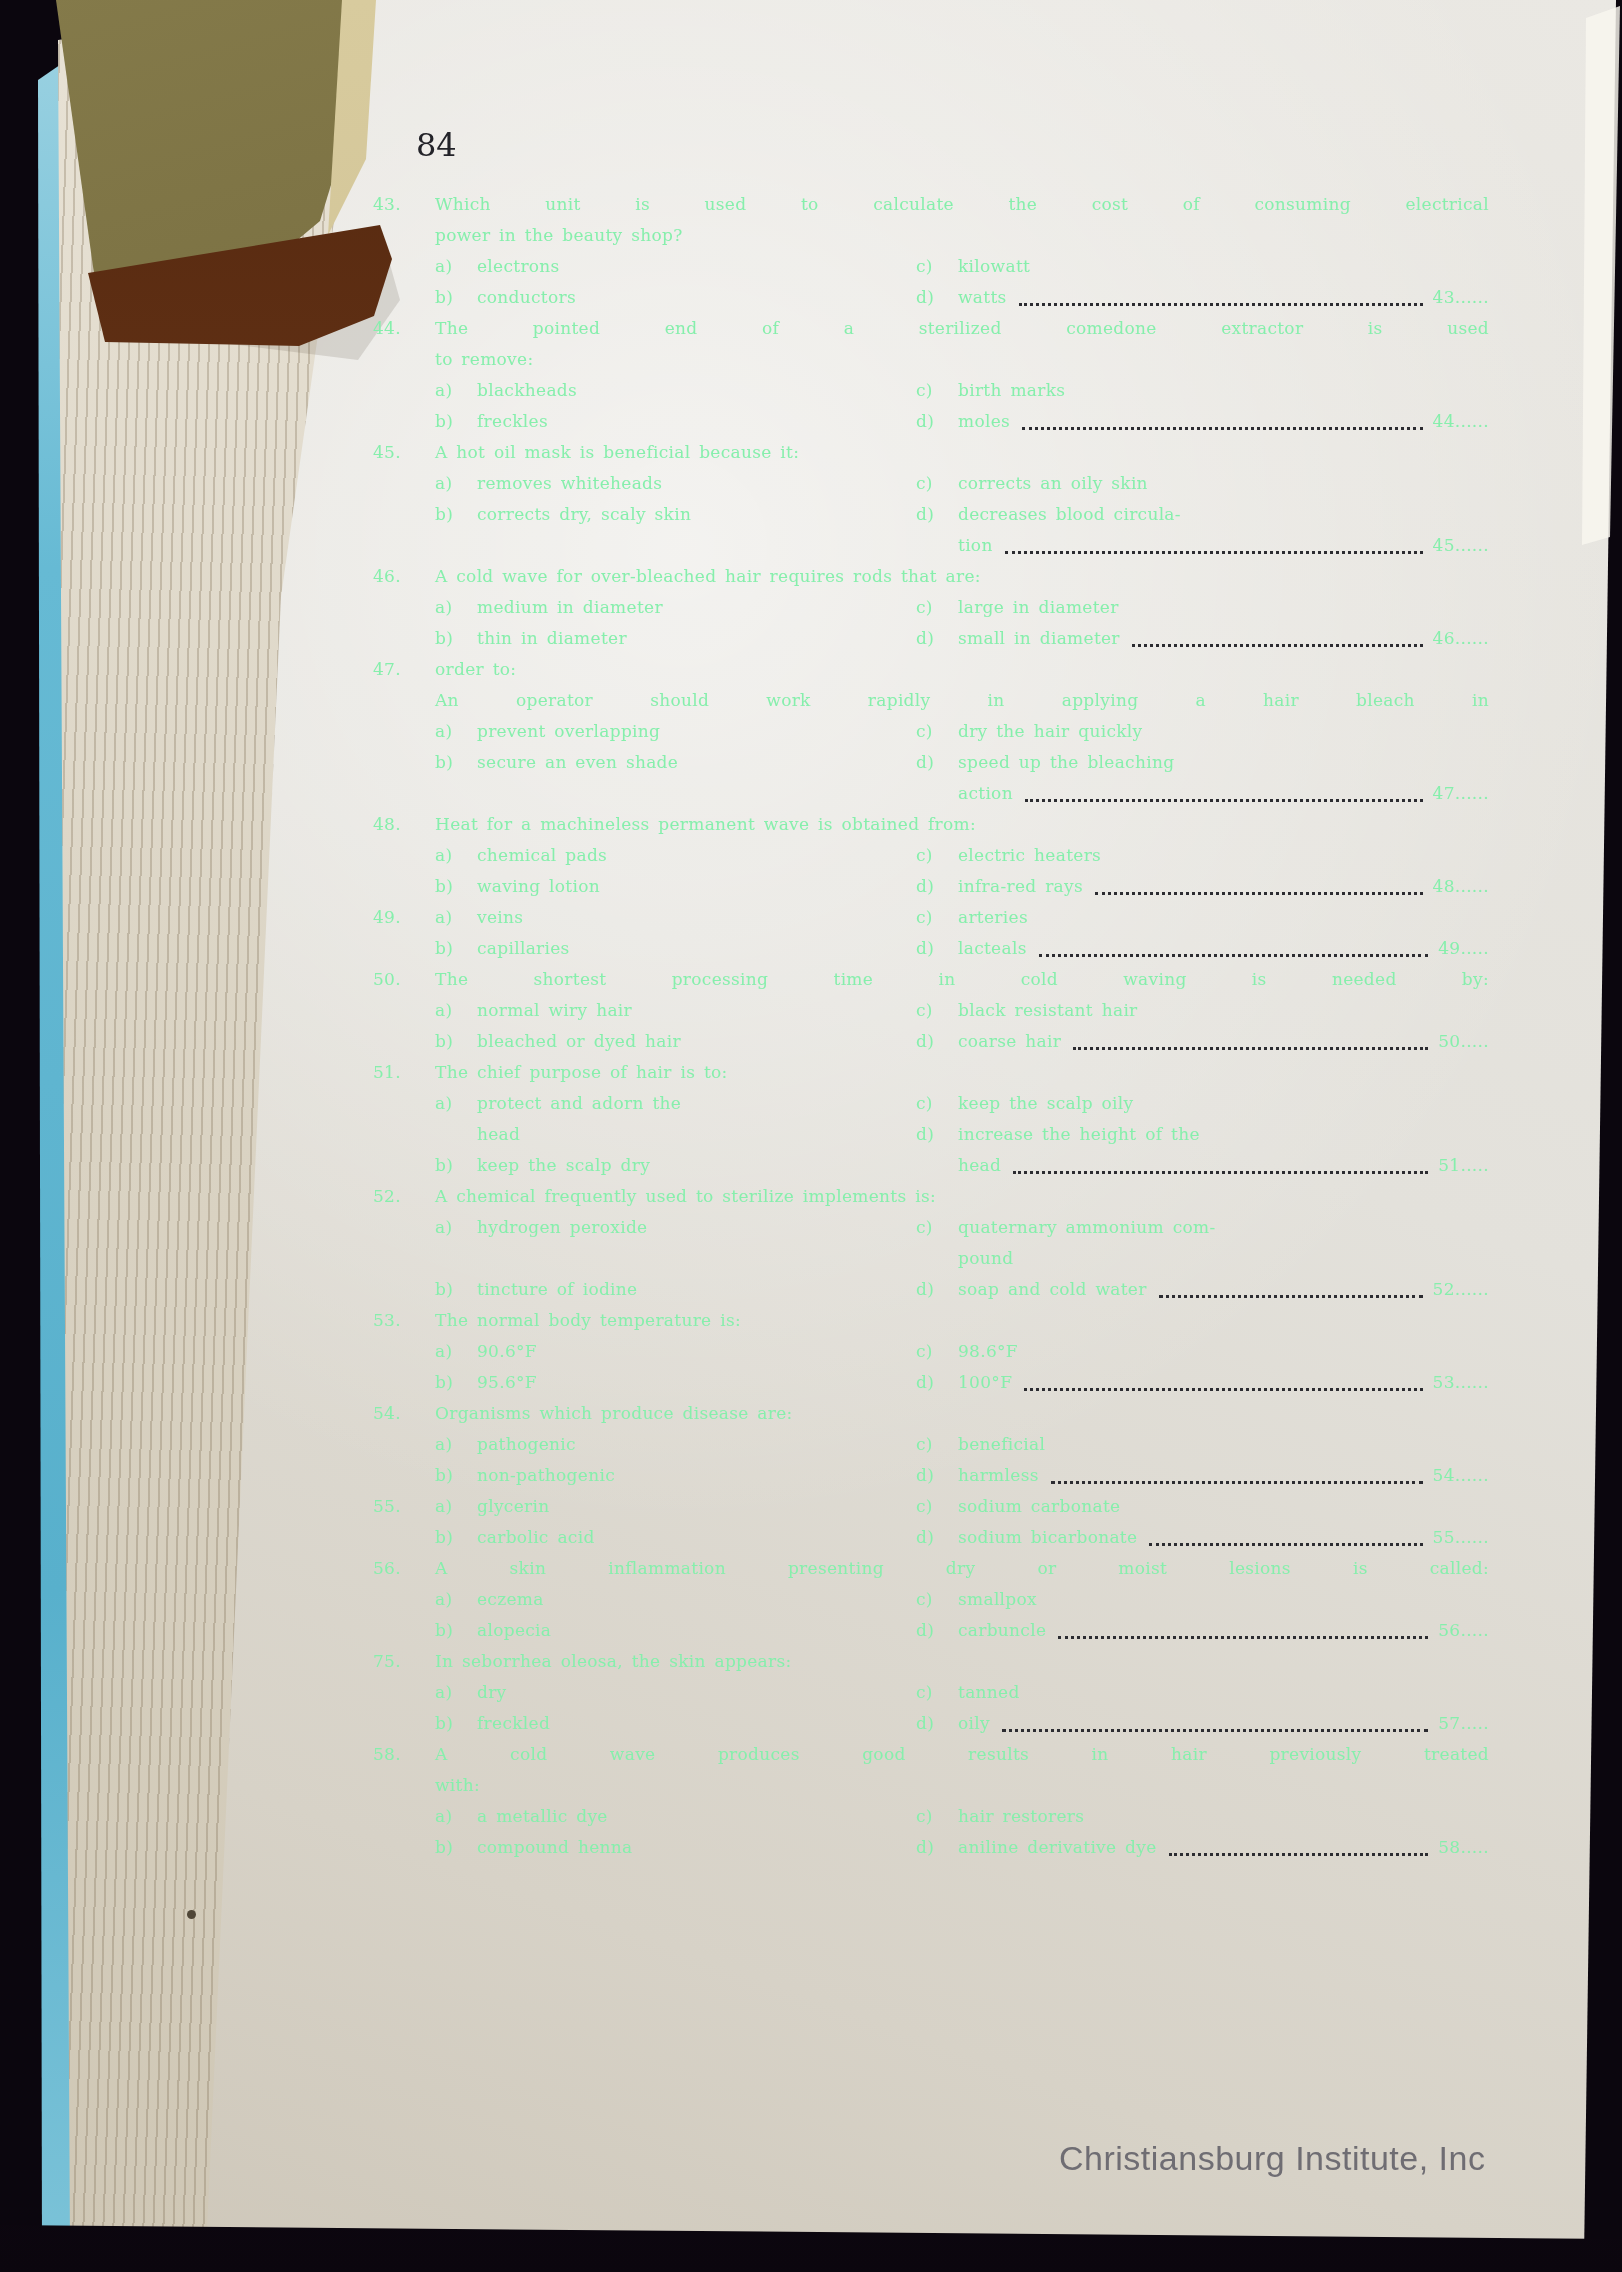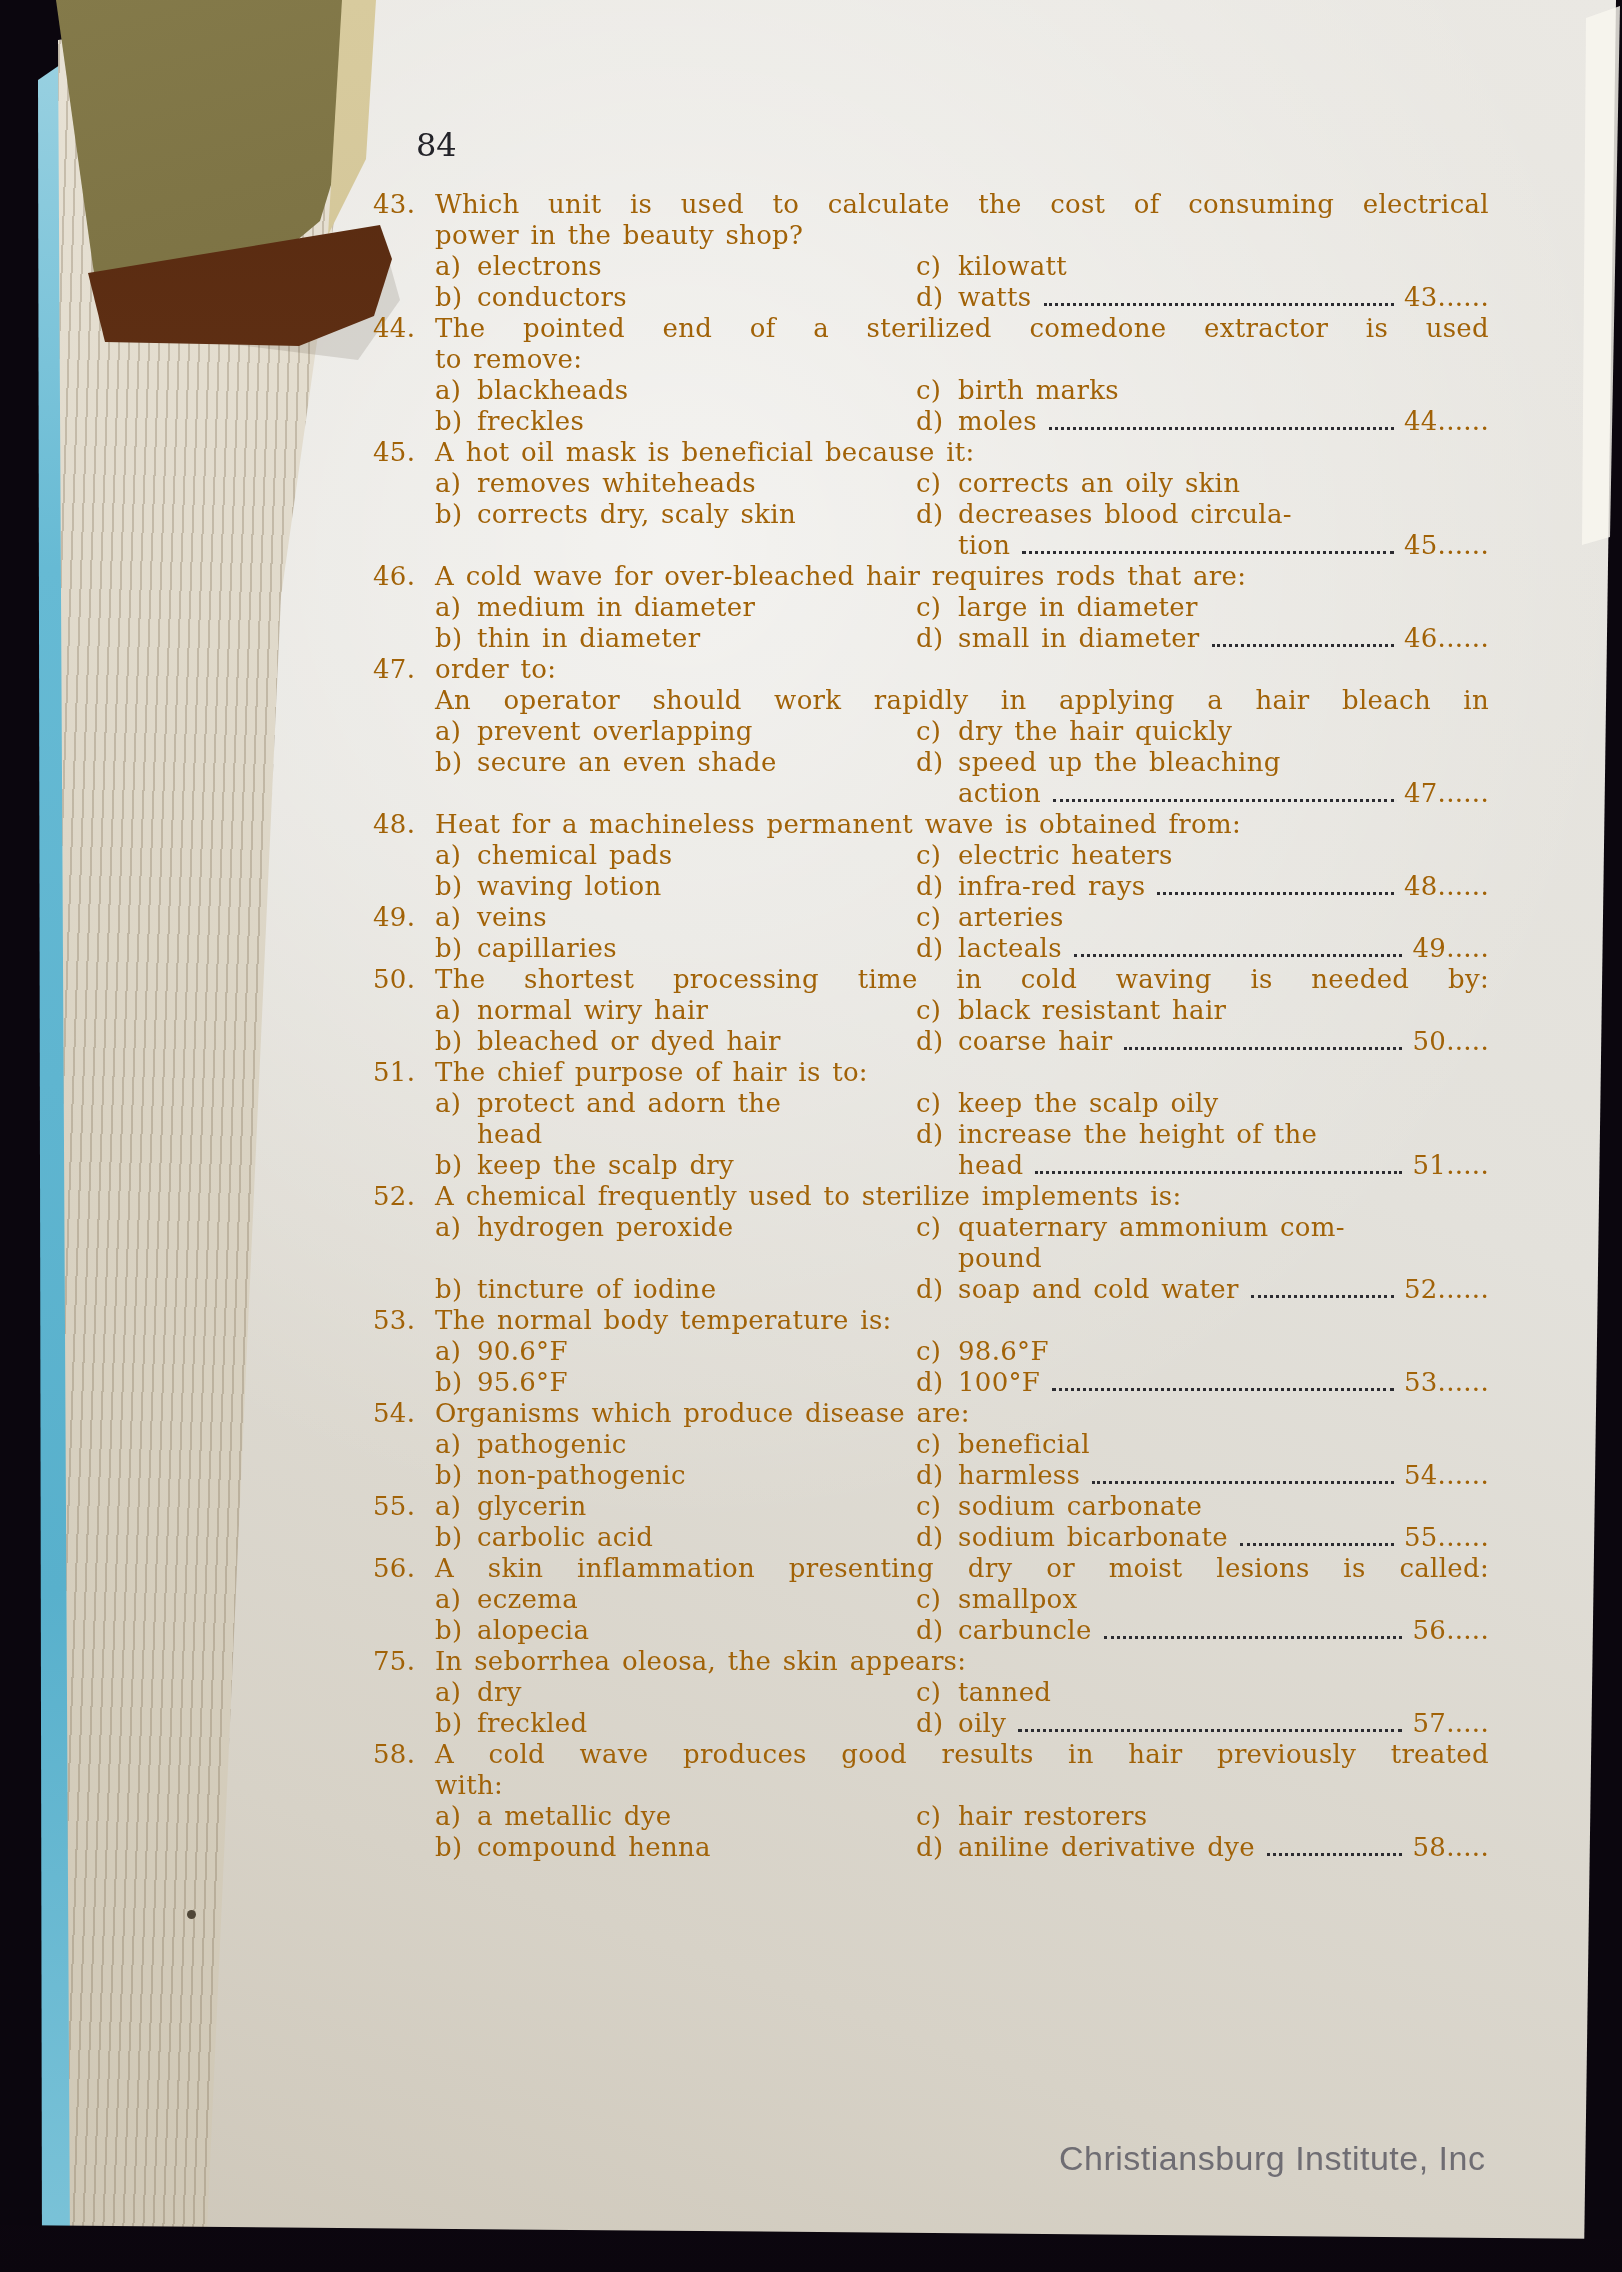--- a/index.html
+++ b/index.html
@@ -30,21 +30,21 @@
   .clip-beige{clip-path:polygon(342px 0px,376px 0px,366px 159px,328px 235px);
     background:linear-gradient(180deg,#d8cb9e,#b9ab7c);}
   .clip-lip{clip-path:polygon(88px 273px,380px 225px,392px 259px,374px 316px,299px 346px,105px 342px);
     background:linear-gradient(180deg,#55280f,#6e3a1b 45%,#7e4a27 75%,#5f3014);}
   .bottom-shadow{clip-path:polygon(0px 2225px,1623px 2239px,1623px 2273px,0px 2273px);
     background:linear-gradient(180deg,#3c2133 0%,#190c1b 55%,#0b060e 100%);}
   .speck{position:absolute;left:187px;top:1910px;width:9px;height:9px;border-radius:50%;background:#4f4637;}
 
   .pageno{position:absolute;left:416px;top:115px;font-size:32px;color:#232329;margin-top:11px;}
   .content{position:absolute;left:373px;top:189px;width:1116px;
-    font-size:26px;line-height:31px;color:#a16207;word-spacing:3px;letter-spacing:0.3px;}
+    font-size:17px;line-height:31px;color:#86efac;word-spacing:3px;letter-spacing:0.3px;}
   .q{position:relative;padding-left:62px;}
   .content > .q:nth-child(n+11){}
   .qnum{position:absolute;left:0;top:0;width:56px;}
   .qline{min-height:31px;}
   .jl{text-align:justify;text-align-last:justify;}
   .orow{display:flex;}
   .lcell{flex:0 0 481px;display:flex;min-width:0;}
   .rcell{flex:1 1 auto;display:flex;min-width:0;}
   .olabel{flex:0 0 42px;}
   .otext{white-space:nowrap;}

